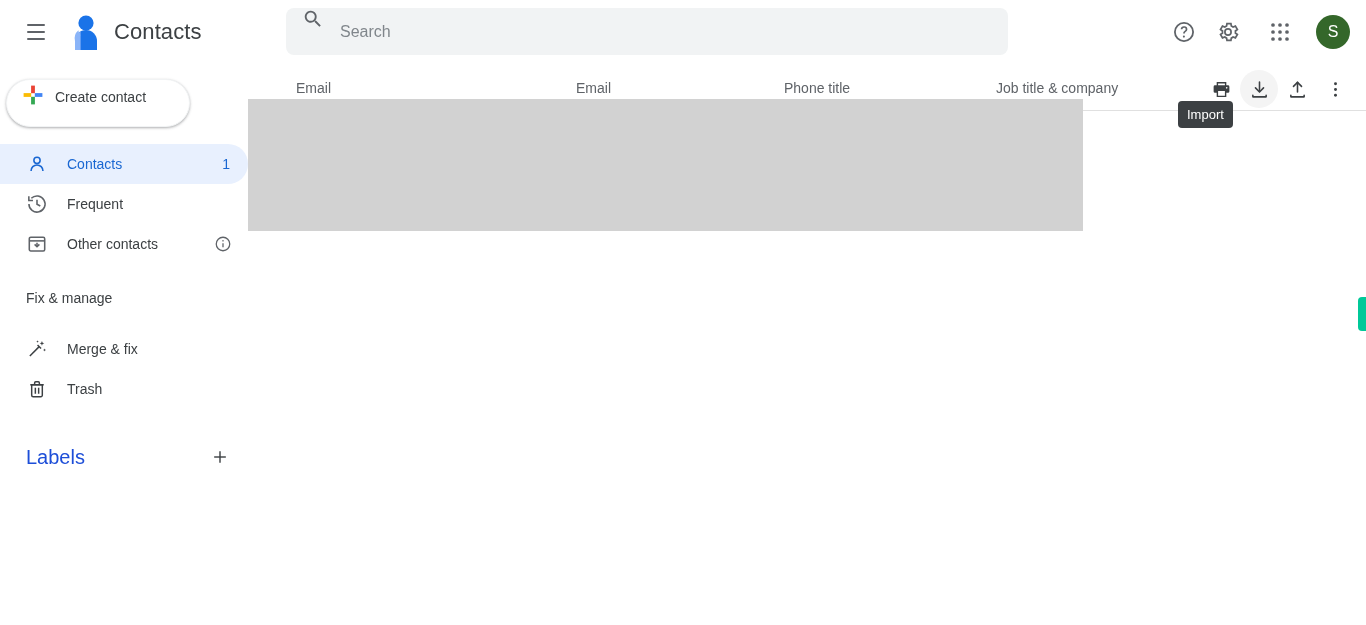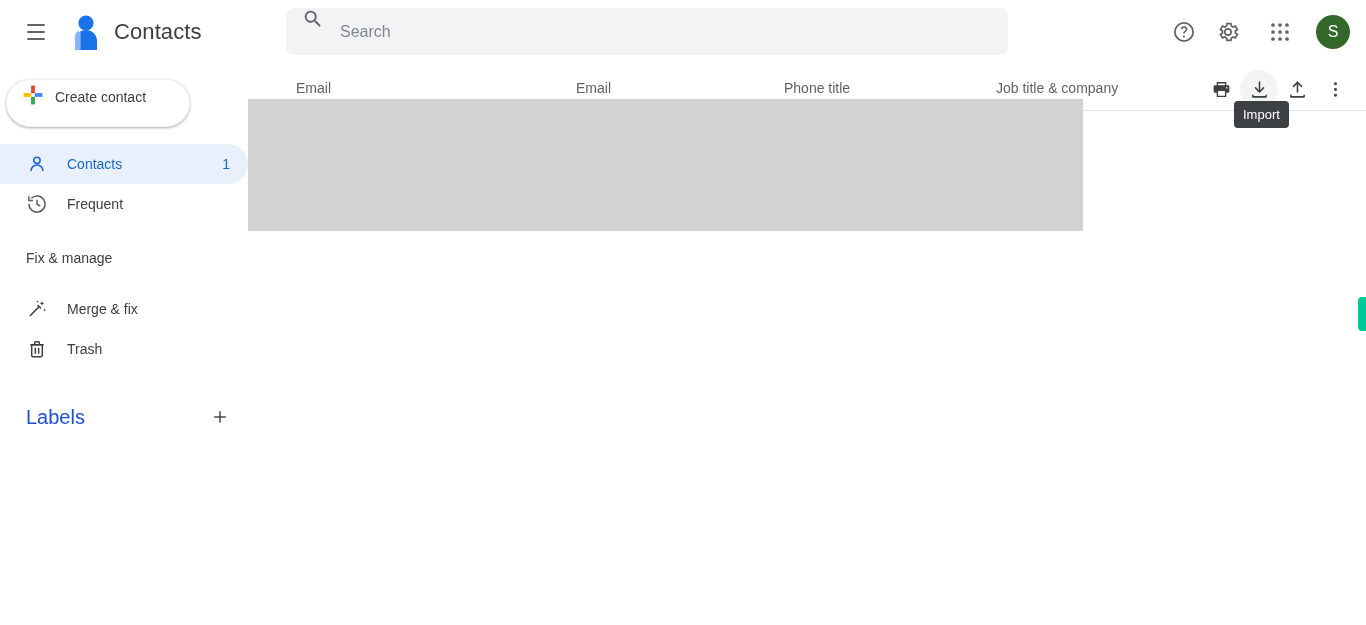--- a/index.html
+++ b/index.html
@@ -244,21 +244,21 @@
   .placeholder-block {
     position: absolute;
     left: -8px; top: 35px;
     width: 835px; height: 132px;
     background: #d2d2d2;
   }
 
   
   .tooltip {
     position: absolute;
-    left: 978px; top: 37px;
+    left: 922px; top: 37px;
     background: #3c4043;
     color: #ffffff;
     font-size: 13px;
     padding: 6px 9px;
     border-radius: 4px;
     white-space: nowrap;
     pointer-events: none;
   }
 
   
@@ -367,20 +367,38 @@
       <span class="nav-icon">
         <svg width="22" height="22" viewBox="0 0 24 24" fill="none" stroke="#5f6368" stroke-width="1.7">
           <path d="M3.2 12a8.8 8.8 0 1 0 2.6-6.2"></path>
           <polyline points="3.1,3.6 3.1,8.1 7.6,8.1"></polyline>
           <polyline points="12,7.4 12,12.3 15.6,14.2"></polyline>
         </svg>
       </span>
       <span class="nav-label">Frequent</span>
     </div>
 
+    <div class="nav-item">
+      <span class="nav-icon">
+        <svg width="22" height="22" viewBox="0 0 24 24" fill="none" stroke="#5f6368" stroke-width="1.7">
+          <rect x="3.6" y="4.6" width="16.8" height="15" rx="1.6"></rect>
+          <line x1="3.6" y1="8.6" x2="20.4" y2="8.6"></line>
+          <polyline points="9.4,12.4 12,15 14.6,12.4"></polyline>
+          <line x1="12" y1="10.6" x2="12" y2="15"></line>
+        </svg>
+      </span>
+      <span class="nav-label">Other contacts</span>
+      <span class="nav-info">
+        <svg width="18" height="18" viewBox="0 0 24 24" fill="none" stroke="#5f6368" stroke-width="1.7">
+          <circle cx="12" cy="12" r="9"></circle>
+          <line x1="12" y1="11" x2="12" y2="16.4"></line>
+          <circle cx="12" cy="7.8" r="1.05" fill="#5f6368" stroke="none"></circle>
+        </svg>
+      </span>
+    </div>
 
     <div class="nav-gap-1"></div>
 
     <div class="section-title">Fix &amp; manage</div>
 
     <div class="nav-gap-2"></div>
 
     <div class="nav-item">
       <span class="nav-icon">
         <svg width="22" height="22" viewBox="0 0 24 24" fill="none" stroke="#3c4043" stroke-width="1.6">

